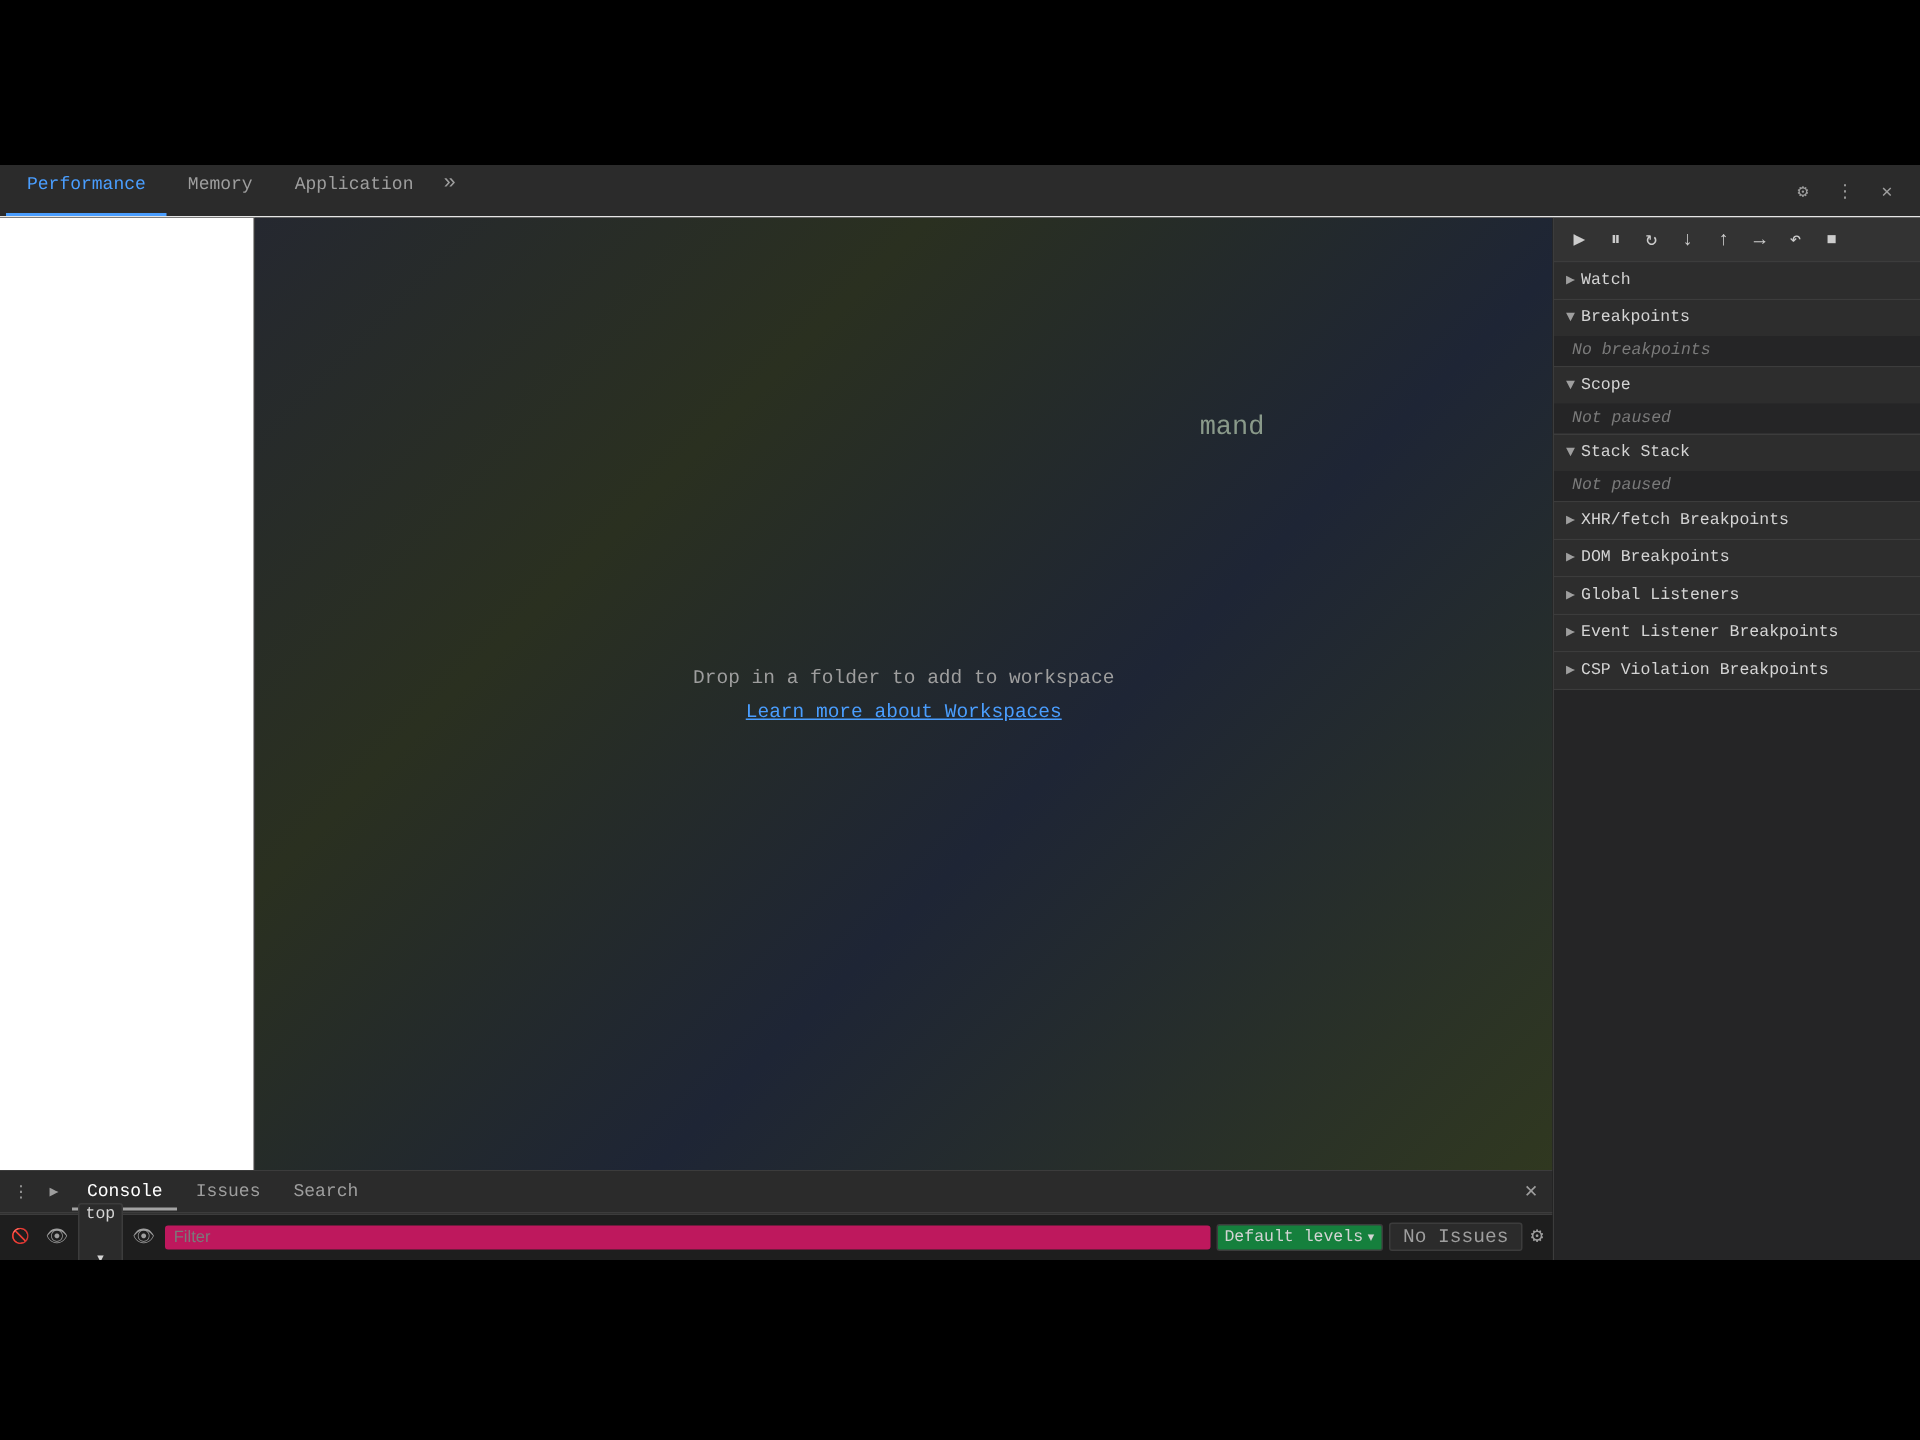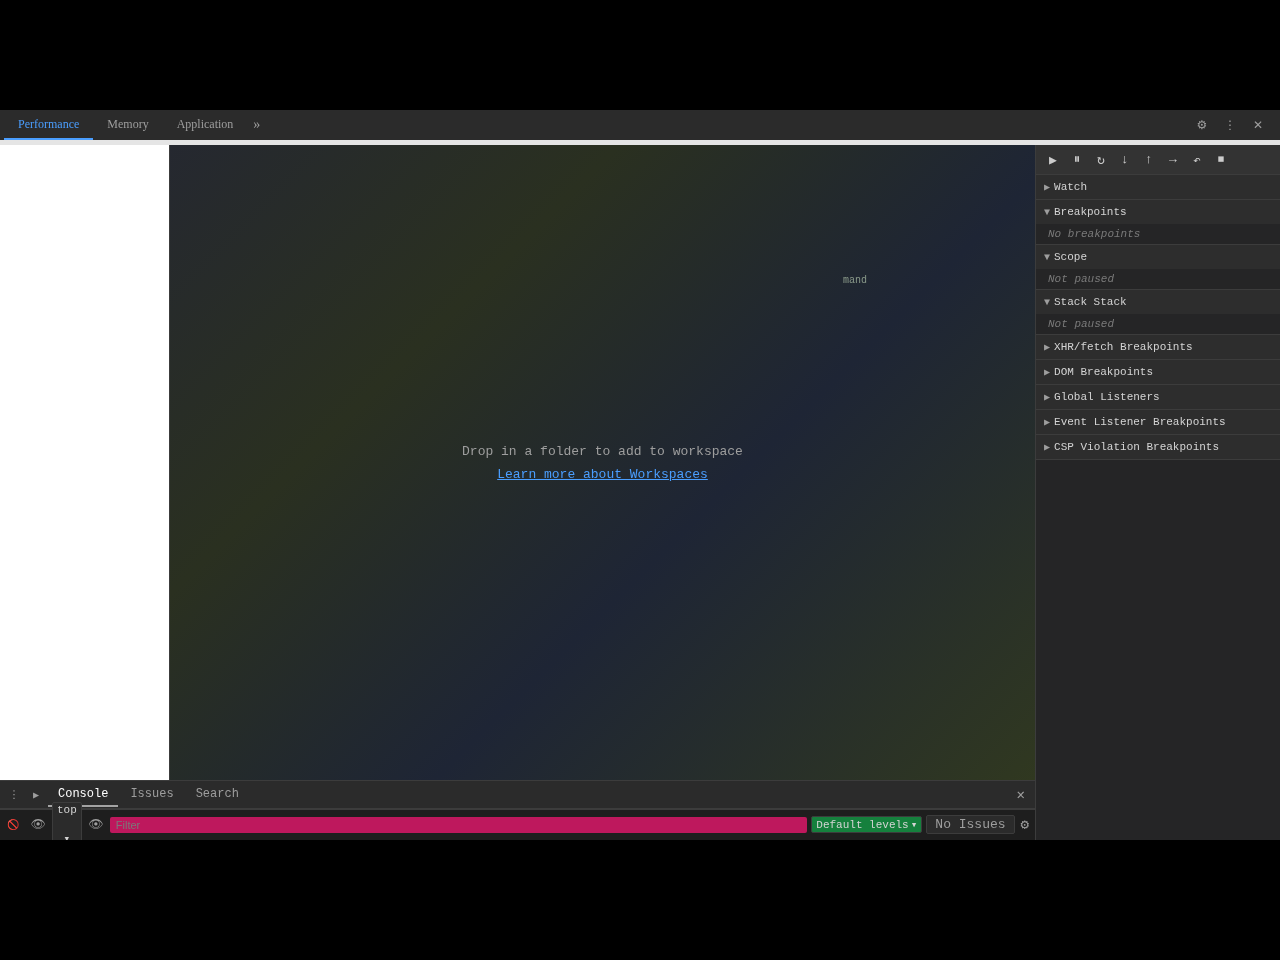--- a/index.html
+++ b/index.html
@@ -19,27 +19,25 @@
       width: 1280px;
       height: 730px;
       background: #1e1e1e;
       display: flex;
       flex-direction: column;
     }
 
     
     .devtools-tabs {
       display: flex;
-      align-items: center;
       background: #2b2b2b;
       height: 35px;
-      border-bottom: 5px solid #e5e5e5;
+      border-bottom: 1px solid #e5e5e5;
       padding: 0 4px;
       flex-shrink: 0;
-      font-family: Liberation Serif, serif;
     }
 
     .devtools-tab {
       padding: 6px 14px;
       color: #9e9e9e;
       cursor: pointer;
       font-size: 12px;
       border-bottom: 2px solid transparent;
       white-space: nowrap;
     }
@@ -143,24 +141,24 @@
       background: linear-gradient(135deg, #252830 0%, #2a3020 30%, #1e2535 60%, #303820 100%);
       position: relative;
       display: flex;
       flex-direction: column;
       align-items: center;
       justify-content: center;
     }
 
     .command-text {
       color: #8a9a8a;
-      font-size: 10px;
+      font-size: 18px;
       position: absolute;
       top: 130px;
-      right: 168px;
+      right: 192px;
     }
 
     
     .debugger-panel {
       width: 245px;
       background: #252526;
       display: flex;
       flex-direction: column;
       border-left: 1px solid #3c3c3c;
       flex-shrink: 0;

